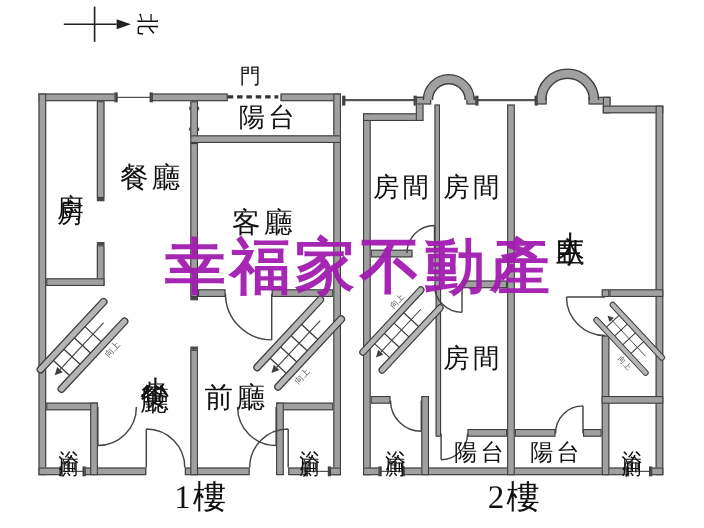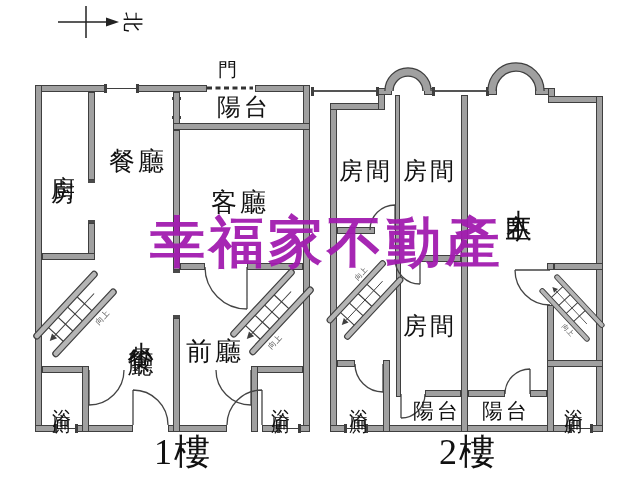--- a/index.html
+++ b/index.html
@@ -16,21 +16,21 @@
   .win-v .wcapt,.win-v .wcapb{position:absolute;left:-1px;height:3px;width:9px;background:#3f3f3f;}
   .win-v .wcapt{top:-1px}.win-v .wcapb{bottom:-1px}
   .conn{position:absolute;height:2px;background:#555;}
   .conn .ccapl,.conn .ccapr{position:absolute;top:-3.5px;width:3px;height:9px;background:#3f3f3f;}
   .conn .ccapl{left:-1px}.conn .ccapr{right:-1px}
   .label{position:absolute;transform:translate(-50%,-50%);white-space:nowrap;
          letter-spacing:3px;line-height:1.05;z-index:6;}
   .vlabel{position:absolute;transform:translate(-50%,-50%);writing-mode:vertical-rl;
           text-orientation:upright;letter-spacing:4px;line-height:1;z-index:6;}
   .f26{font-size:26px}.f24{font-size:24px}.f21{font-size:21px}.f19{font-size:19px}
-  .caption{position:absolute;transform:translate(-50%,-50%);font-size:36px;letter-spacing:2px;z-index:6;}
+  .caption{position:absolute;transform:translate(-50%,-50%);font-size:30px;letter-spacing:2px;z-index:6;}
   #wm{position:absolute;left:150px;top:206px;z-index:10;font-family:"Liberation Sans","DejaVu Sans",sans-serif;
       font-weight:700;font-size:55px;letter-spacing:4px;opacity:.95;white-space:nowrap;}
   svg.overlay{position:absolute;left:0;top:0;z-index:5;pointer-events:none;}
   .walls{position:absolute;left:0;top:0;z-index:2;}
 </style>
 </head>
 <body>
 
 <div id="canvas">
 
@@ -203,21 +203,21 @@
       <text x="8" y="26" font-size="9" fill="#555" font-family="Liberation Serif, DejaVu Serif, serif">向上</text>
     </g>
   </svg>
 
   <div class="label f19" style="left:229px;top:70px">門</div>
   <div class="label f24" style="left:244px;top:108px">陽台</div>
   <div class="vlabel f24" style="left:63px;top:160px">廚房</div>
   <div class="label f26" style="left:240px;top:203px">客廳</div>
   <div class="label f26" style="left:138px;top:162px">餐廳</div>
   <div class="vlabel f26" style="left:140px;top:327px">小餐廳</div>
-  <div class="label f26" style="left:215px;top:352px">前廳</div>
+  <div class="label f26" style="left:215px;top:362px">前廳</div>
   <div class="vlabel f19" style="left:62px;top:398px">浴廁</div>
   <div class="vlabel f19" style="left:281px;top:398px">浴廁</div>
   <div class="caption" style="left:183px;top:452px">1樓</div>
 
   <div class="label f24" style="left:366px;top:172px">房間</div>
   <div class="label f24" style="left:430px;top:172px">房間</div>
   <div class="vlabel f26" style="left:518px;top:195px">大主臥</div>
   <div class="label f24" style="left:430px;top:327px">房間</div>
   <div class="vlabel f19" style="left:359px;top:398px">浴廁</div>
   <div class="vlabel f19" style="left:574px;top:398px">浴廁</div>

